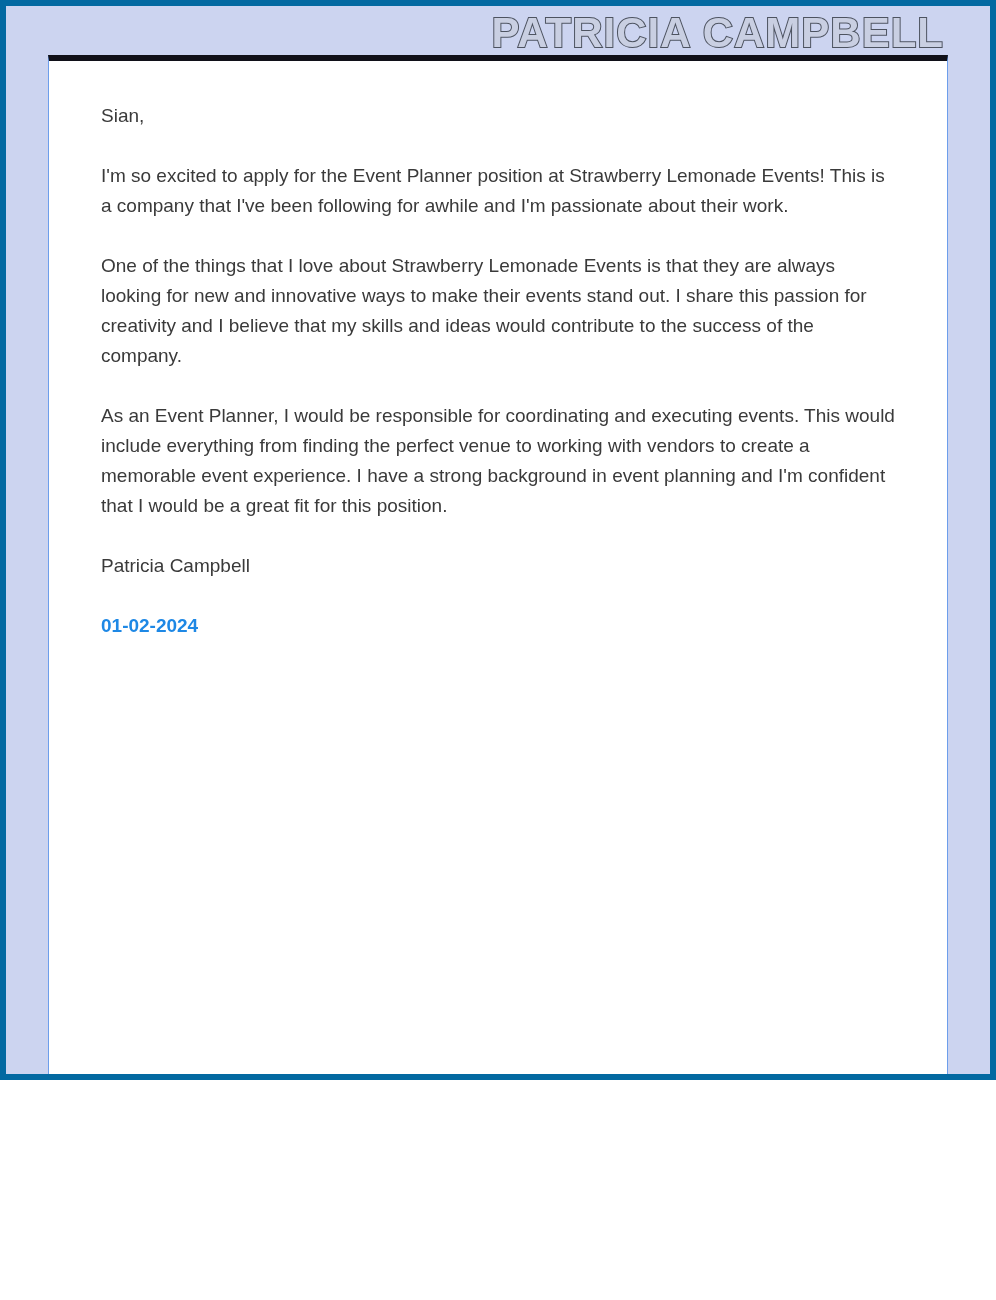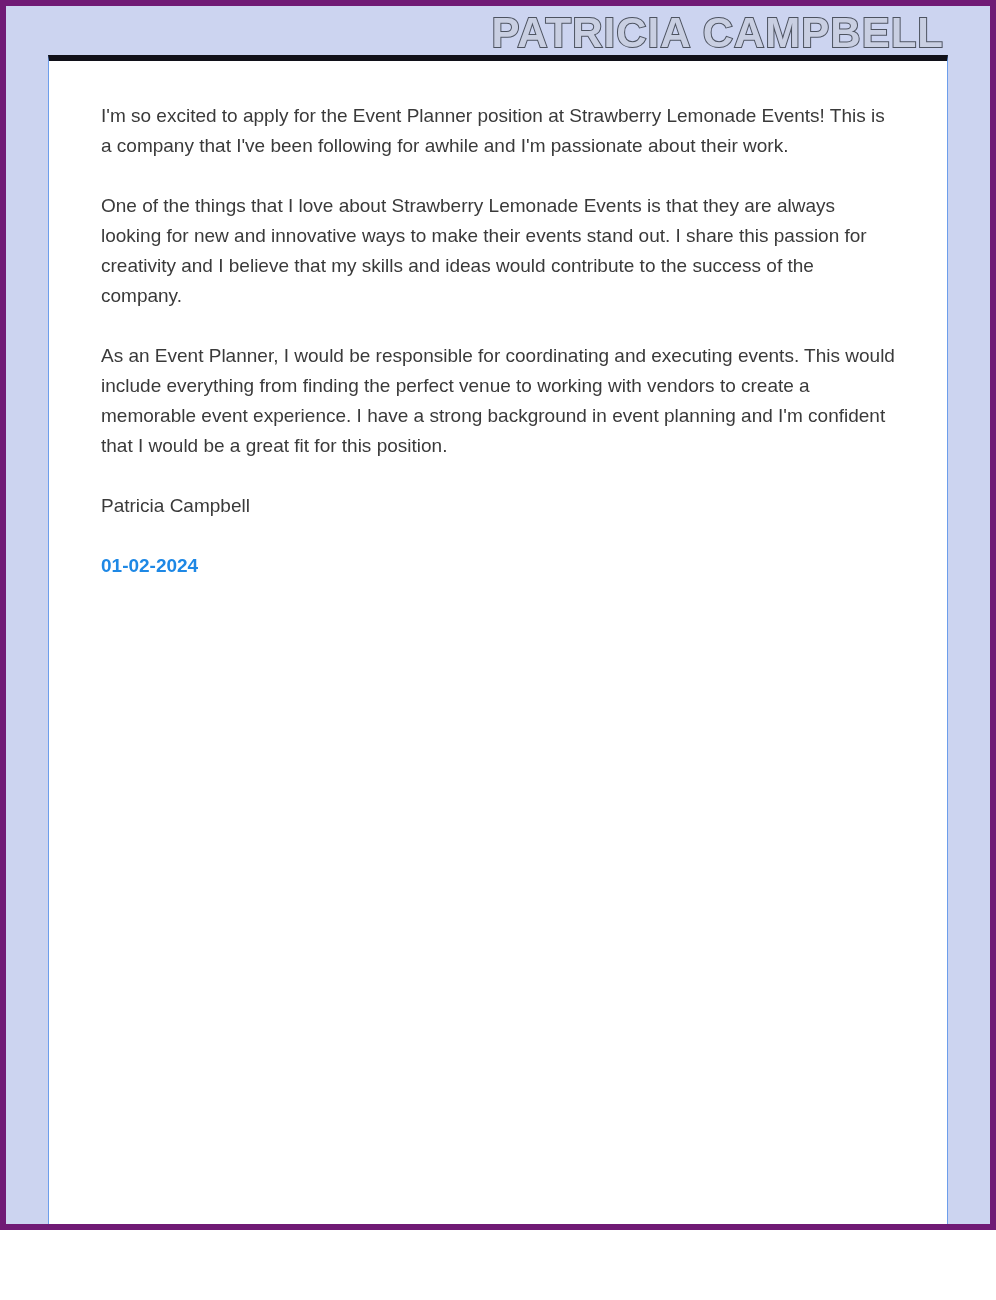--- a/index.html
+++ b/index.html
@@ -6,23 +6,23 @@
 
   html, body {
     width: 996px;
     height: 1300px;
     font-family: "Liberation Sans", sans-serif;
   }
 
   .frame {
     position: relative;
     width: 996px;
-    height: 1230px;
+    height: 1080px;
     background: #ccd4f0;
-    border: 6px solid #701a75;
+    border: 6px solid #0369a1;
     overflow: hidden;
   }
 
   .header-name {
     position: absolute;
     top: 2px;
     right: 46px;
     font-size: 42px;
     line-height: 50px;
     font-weight: 700;
@@ -77,20 +77,21 @@
 </head>
 <body>
 
 <div class="frame">
 
   <div class="header-name">PATRICIA CAMPBELL</div>
 
   <div class="sheet">
     <div class="letter-body">
 
+      <p>Sian,</p>
 
       <p>I'm so excited to apply for the Event Planner position at Strawberry Lemonade Events! This is a company that I've been following for awhile and I'm passionate about their work.</p>
 
       <p>One of the things that I love about Strawberry Lemonade Events is that they are always looking for new and innovative ways to make their events stand out. I share this passion for creativity and I believe that my skills and ideas would contribute to the success of the company.</p>
 
       <p>As an Event Planner, I would be responsible for coordinating and executing events. This would include everything from finding the perfect venue to working with vendors to create a memorable event experience. I have a strong background in event planning and I'm confident that I would be a great fit for this position.</p>
 
 
 
       <p>Patricia Campbell</p>

